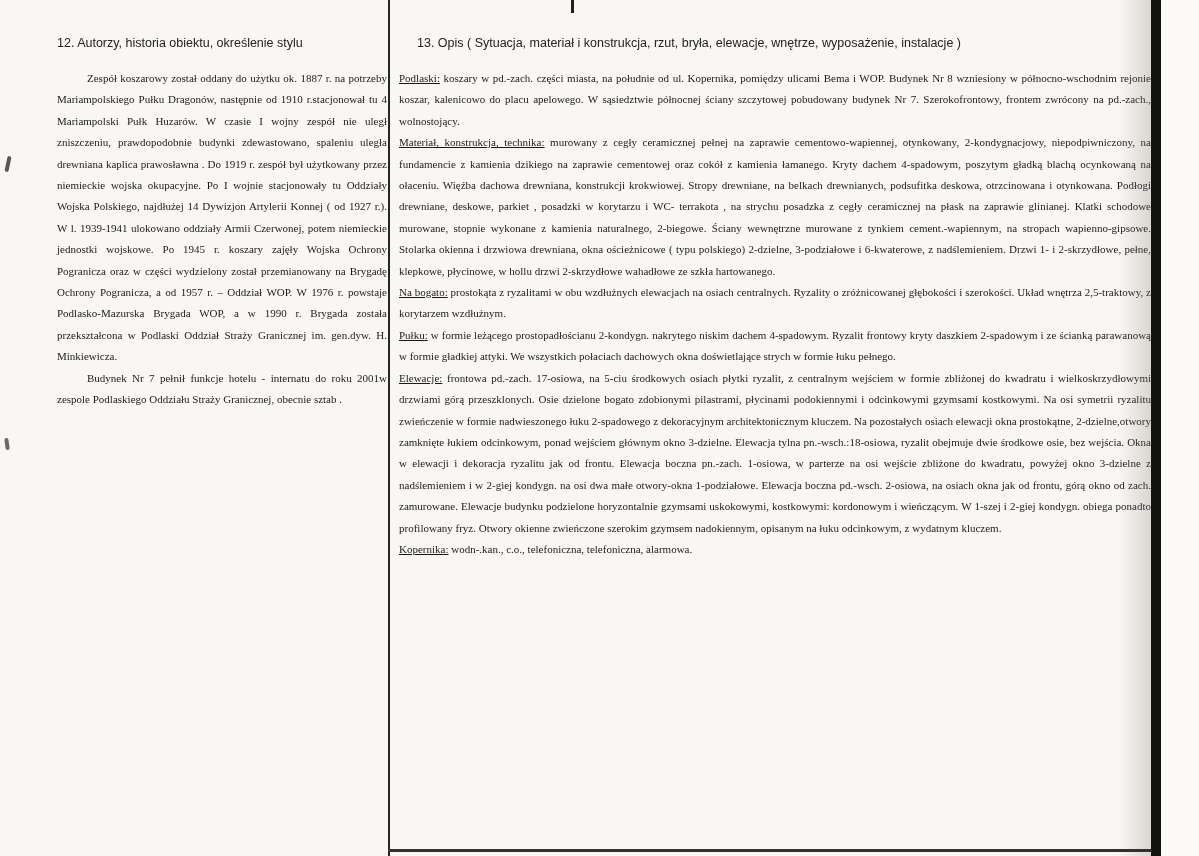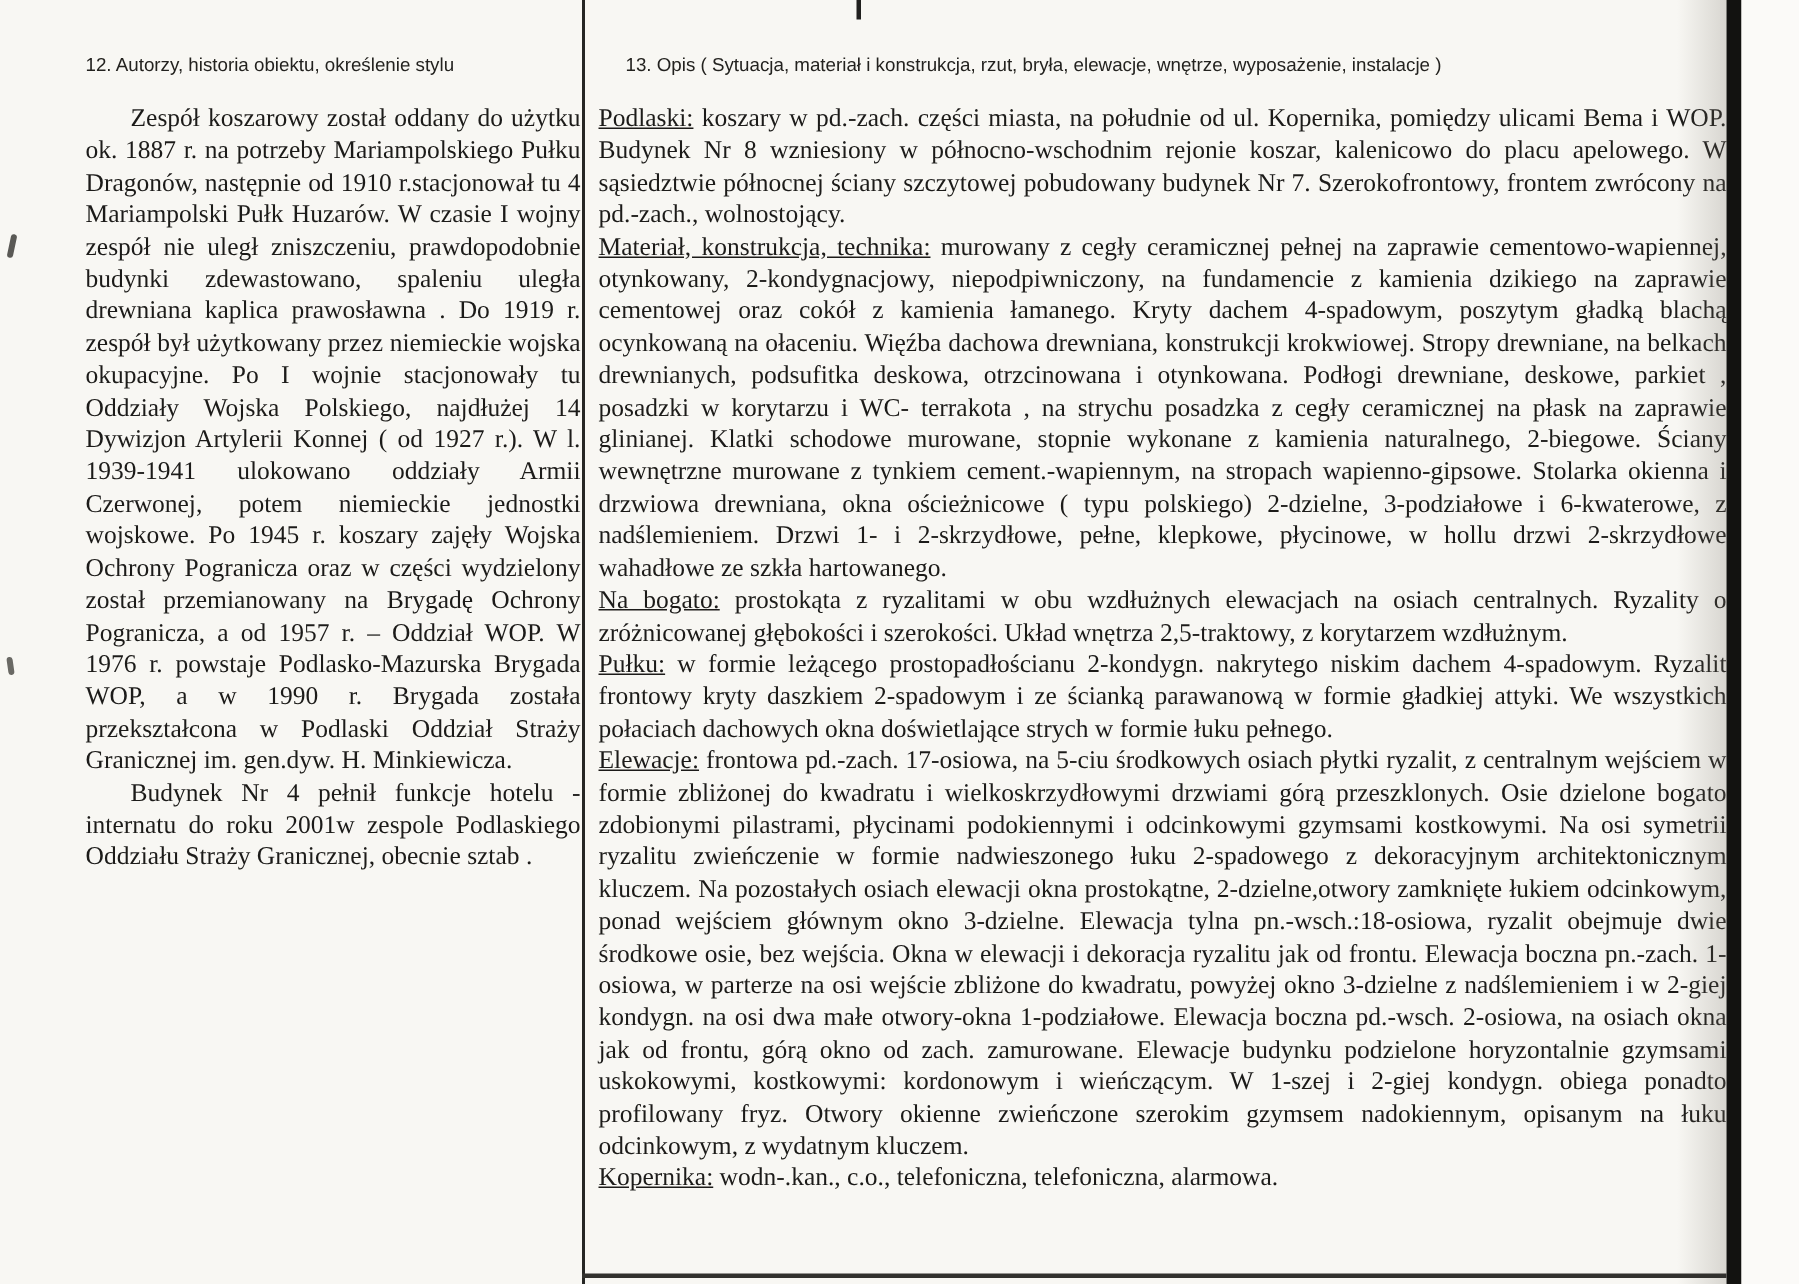--- a/index.html
+++ b/index.html
@@ -22,21 +22,21 @@
     font-size: 12.5px;
     color: #23221f;
     white-space: nowrap;
   }
   .col-header.left { left: 57px; }
   .col-header.right { left: 417px; }
 
   .col {
     position: absolute;
     top: 68px;
-    font-size: 17px;
+    font-size: 11px;
     line-height: 21.4px;
     text-align: justify;
     color: #1c1b19;
   }
   .col-left  { left: 57px;  width: 330px; }
   .col-right { left: 399px; width: 752px; }
 
   .col-left p { margin: 0; text-indent: 30px; }
   .col-right p { margin: 0; }
   .section-label { text-decoration: underline; }
@@ -98,21 +98,21 @@
 <body>
 
 <div class="page">
 
   <span class="col-header left">12. Autorzy, historia obiektu, określenie stylu</span>
 
   <span class="col-header right">13. Opis ( Sytuacja, materiał i konstrukcja, rzut, bryła, elewacje, wnętrze, wyposażenie, instalacje )</span>
 
   <div class="col col-left">
     <p>Zespół koszarowy został oddany do użytku ok. 1887 r. na potrzeby Mariampolskiego Pułku Dragonów, następnie od 1910 r.stacjonował tu 4 Mariampolski Pułk Huzarów. W czasie I wojny zespół nie uległ zniszczeniu, prawdopodobnie budynki zdewastowano, spaleniu uległa drewniana kaplica prawosławna . Do 1919 r. zespół był użytkowany przez niemieckie wojska okupacyjne. Po I wojnie stacjonowały tu Oddziały Wojska Polskiego, najdłużej 14 Dywizjon Artylerii Konnej ( od 1927 r.). W l. 1939-1941 ulokowano oddziały Armii Czerwonej, potem niemieckie jednostki wojskowe. Po 1945 r. koszary zajęły Wojska Ochrony Pogranicza oraz w części wydzielony został przemianowany na Brygadę Ochrony Pogranicza, a od 1957 r. – Oddział WOP. W 1976 r. powstaje Podlasko-Mazurska Brygada WOP, a w 1990 r. Brygada została przekształcona w Podlaski Oddział Straży Granicznej im. gen.dyw. H. Minkiewicza.</p>
-    <p>Budynek Nr 4 pełnił funkcje hotelu - internatu do roku 2001w zespole Podlaskiego Oddziału Straży Granicznej, obecnie sztab .</p>
+    <p>Budynek Nr 7 pełnił funkcje hotelu - internatu do roku 2001w zespole Podlaskiego Oddziału Straży Granicznej, obecnie sztab .</p>
   </div>
 
   <div class="col col-right">
     <p><span class="section-label">Podlaski:</span><span> koszary w pd.-zach. części miasta, na południe od ul. Kopernika, pomiędzy ulicami Bema i WOP. Budynek Nr 8 wzniesiony w północno-wschodnim rejonie koszar, kalenicowo do placu apelowego. W sąsiedztwie północnej ściany szczytowej pobudowany budynek Nr 7. Szerokofrontowy, frontem zwrócony na pd.-zach., wolnostojący.</span></p>
 
     <p><span class="section-label">Materiał, konstrukcja, technika:</span><span> murowany z cegły ceramicznej pełnej na zaprawie cementowo-wapiennej, otynkowany, 2-kondygnacjowy, niepodpiwniczony, na fundamencie z kamienia dzikiego na zaprawie cementowej oraz cokół z kamienia łamanego. Kryty dachem 4-spadowym, poszytym gładką blachą ocynkowaną na ołaceniu. Więźba dachowa drewniana, konstrukcji krokwiowej. Stropy drewniane, na belkach drewnianych, podsufitka deskowa, otrzcinowana i otynkowana. Podłogi drewniane, deskowe, parkiet , posadzki w korytarzu i WC- terrakota , na strychu posadzka z cegły ceramicznej na płask na zaprawie glinianej. Klatki schodowe murowane, stopnie wykonane z kamienia naturalnego, 2-biegowe. Ściany wewnętrzne murowane z tynkiem cement.-wapiennym, na stropach wapienno-gipsowe. Stolarka okienna i drzwiowa drewniana, okna ościeżnicowe ( typu polskiego) 2-dzielne, 3-podziałowe i 6-kwaterowe, z nadślemieniem. Drzwi 1- i 2-skrzydłowe, pełne, klepkowe, płycinowe, w hollu drzwi 2-skrzydłowe wahadłowe ze szkła hartowanego.</span></p>
 
     <p><span class="section-label">Na bogato:</span><span> prostokąta z ryzalitami w obu wzdłużnych elewacjach na osiach centralnych. Ryzality o zróżnicowanej głębokości i szerokości. Układ wnętrza 2,5-traktowy, z korytarzem wzdłużnym.</span></p>
 
     <p><span class="section-label">Pułku:</span><span> w formie leżącego prostopadłościanu 2-kondygn. nakrytego niskim dachem 4-spadowym. Ryzalit frontowy kryty daszkiem 2-spadowym i ze ścianką parawanową w formie gładkiej attyki. We wszystkich połaciach dachowych okna doświetlające strych w formie łuku pełnego.</span></p>

